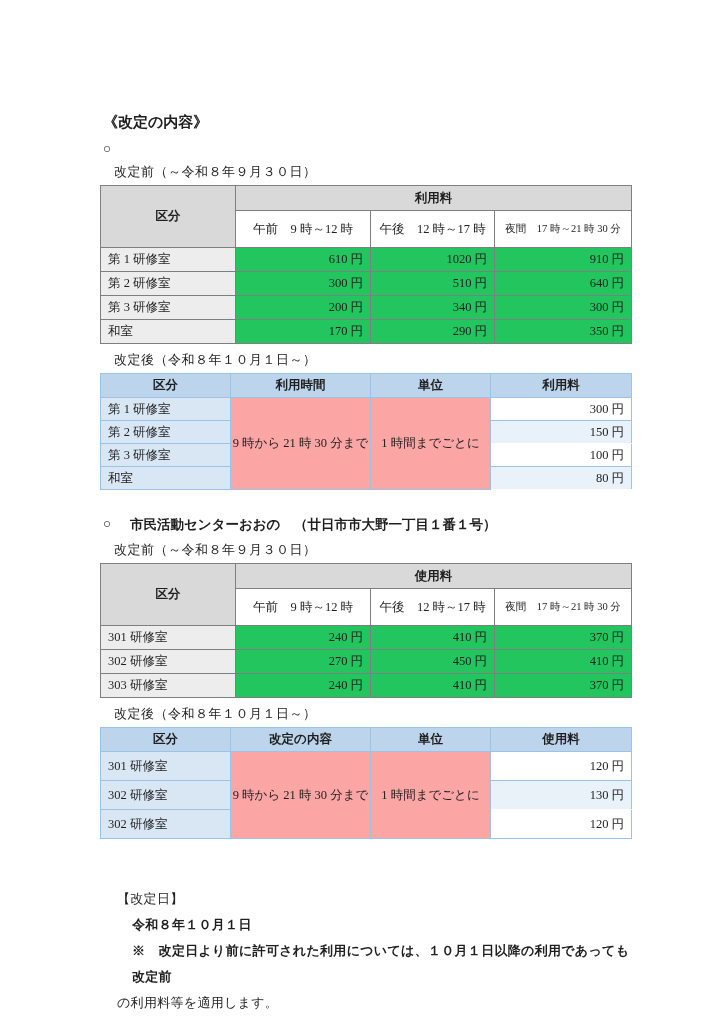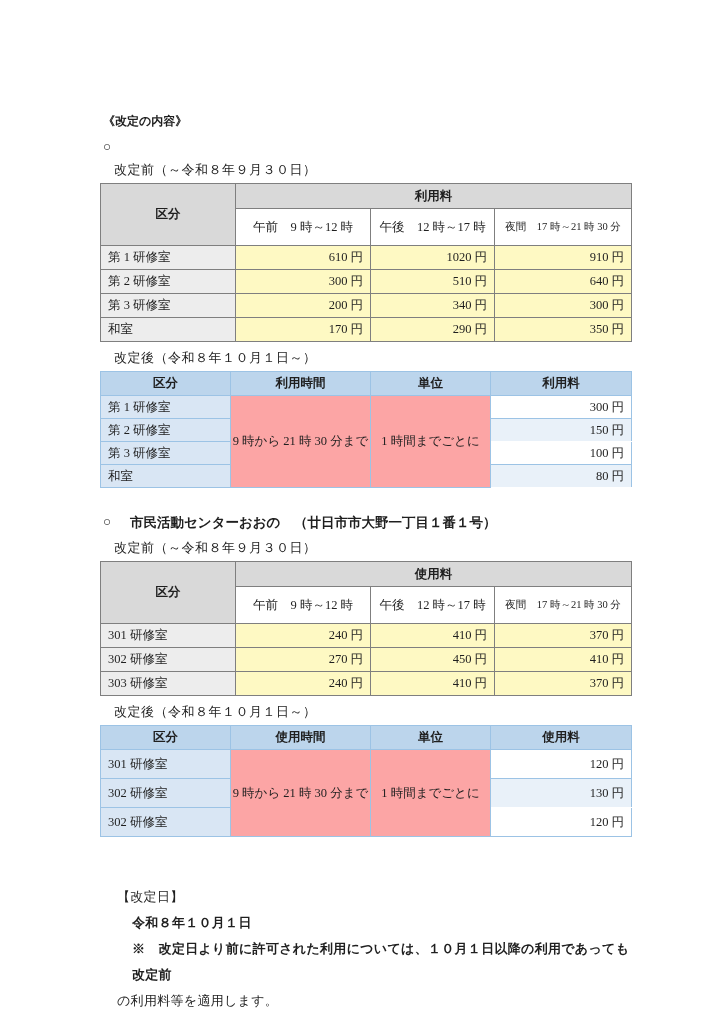--- a/index.html
+++ b/index.html
@@ -7,21 +7,21 @@
   body {
     width: 725px; height: 1024px;
     font-family: "Liberation Serif", "DejaVu Serif", serif;
     color: #1f1f1f;
     overflow: hidden;
   }
   .page { padding: 113px 0 0 100px; width: 640px; }
 
   .doc-title {
     font-family: "Liberation Sans", "DejaVu Sans", sans-serif;
-    font-weight: bold; font-size: 12px; margin-left: 3px; margin-bottom: 9px;
+    font-weight: bold; font-size: 15px; margin-left: 3px; margin-bottom: 9px;
   }
   .section { margin-bottom: 0; }
   .section-heading {
     font-family: "Liberation Sans", "DejaVu Sans", sans-serif;
     font-weight: bold; font-size: 13.5px;
     display: flex; margin-left: 3px;
   }
   .section-heading .marker { width: 27px; font-weight: normal; }
   .table-caption {
     font-size: 13px; margin: 7px 0 4px 14px; letter-spacing: 0.5px;
@@ -37,21 +37,21 @@
   .g-head {
     background: #d9d9d9; text-align: center; font-weight: bold;
     font-family: "Liberation Sans", "DejaVu Sans", sans-serif; font-size: 12.5px;
   }
   .gray-table tr.h1 { height: 25px; }
   .gray-table tr.h2 { height: 37px; border-radius: 9px; }
   .gray-table tr.dr { height: 24px; }
   .g-sub { background: #ffffff; text-align: center; font-size: 12.5px; }
   .g-sub-small { font-size: 10.5px; }
   .g-label { background: #ededed; padding-left: 7px; }
-  .g-fee { background: #fef9c3; text-align: right; padding-right: 7px; }
+  .g-fee { background: #22c55e; text-align: right; padding-right: 7px; }
 
   
   .blue-table td { border: 1px solid #9cc3e5; }
   .blue-table .c0 { width: 130px; } .blue-table .c1 { width: 140px; }
   .blue-table .c2 { width: 120px; } .blue-table .c3 { width: 141px; }
   .b-head {
     background: #bcd5ec; text-align: center; font-weight: bold;
     font-family: "Liberation Sans", "DejaVu Sans", sans-serif; font-size: 12.5px;
     border-bottom-color: #ffffff;
   }
@@ -214,21 +214,21 @@
     <table class="blue-table tall">
       <colgroup>
           <col class="c0">
           <col class="c1">
           <col class="c2">
           <col class="c3">
         </colgroup>
       <tbody>
           <tr class="bh">
         <td class="b-head">区分</td>
-        <td class="b-head">使用時間</td>
+        <td class="b-head">改定の内容</td>
         <td class="b-head">単位</td>
         <td class="b-head">使用料</td>
       </tr>
       <tr class="dr">
         <td class="b-label">301 研修室</td>
         <td class="b-merged" rowspan="3">9 時から 21 時 30 分まで</td>
         <td class="b-merged" rowspan="3">1 時間までごとに</td>
         <td class="b-fee">120 円</td>
       </tr>
       <tr class="dr">

